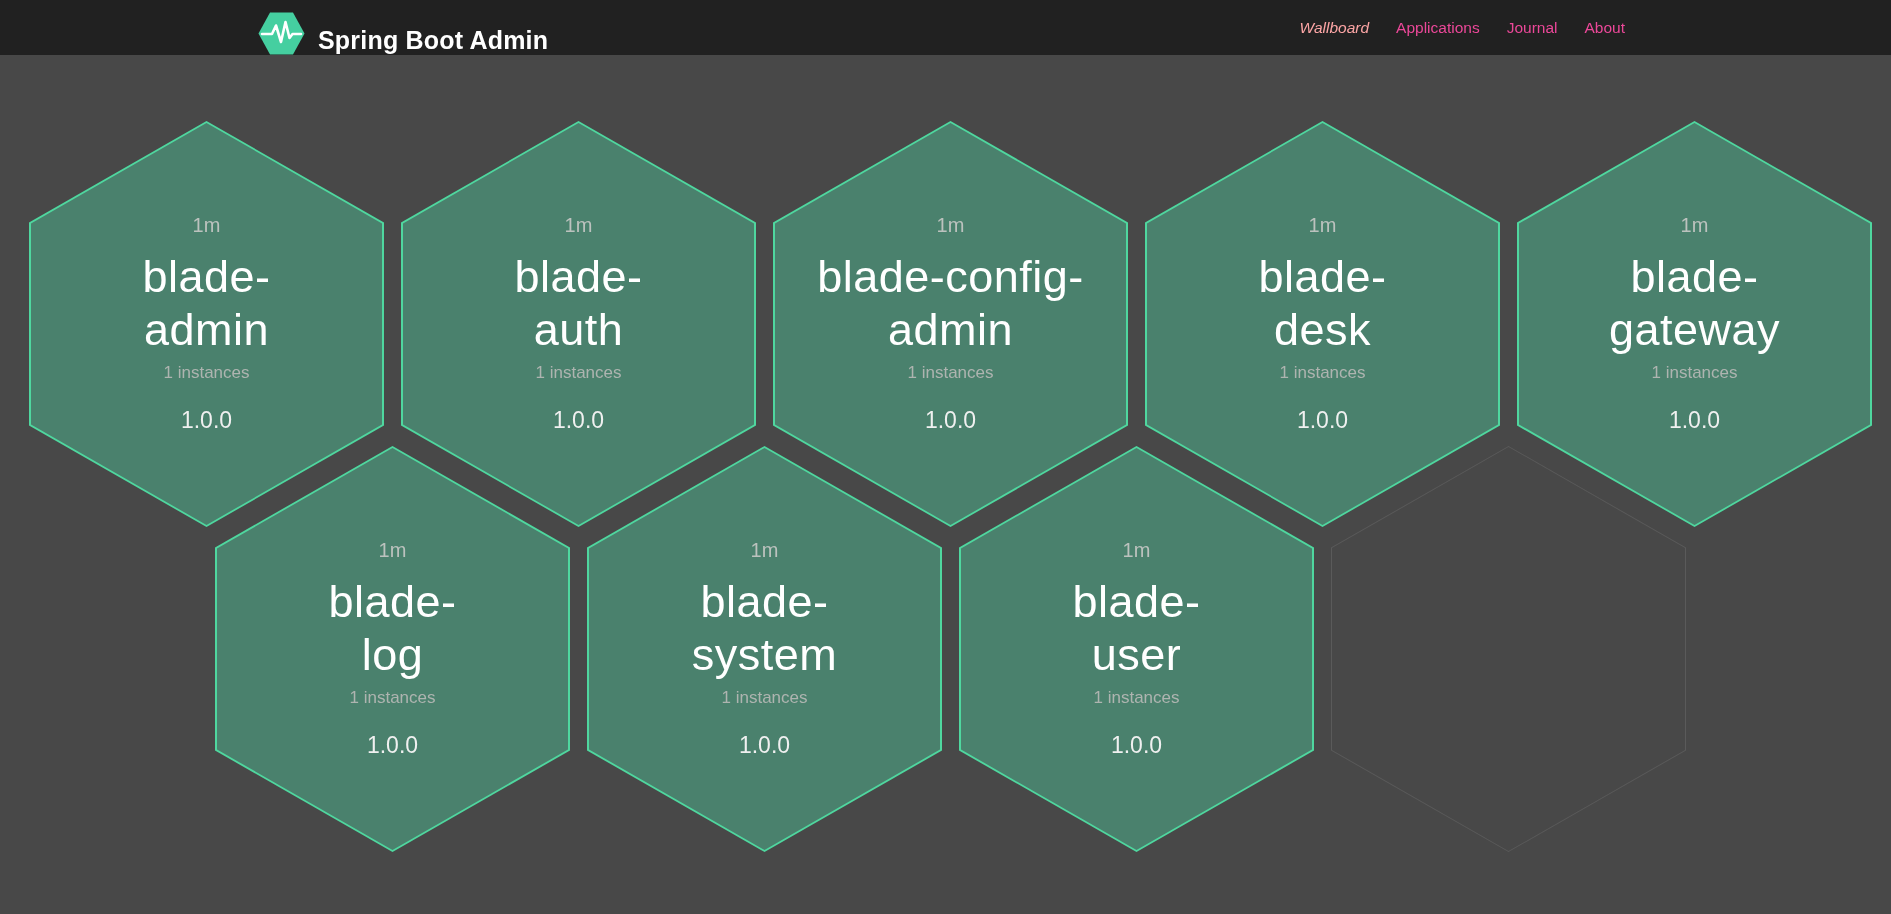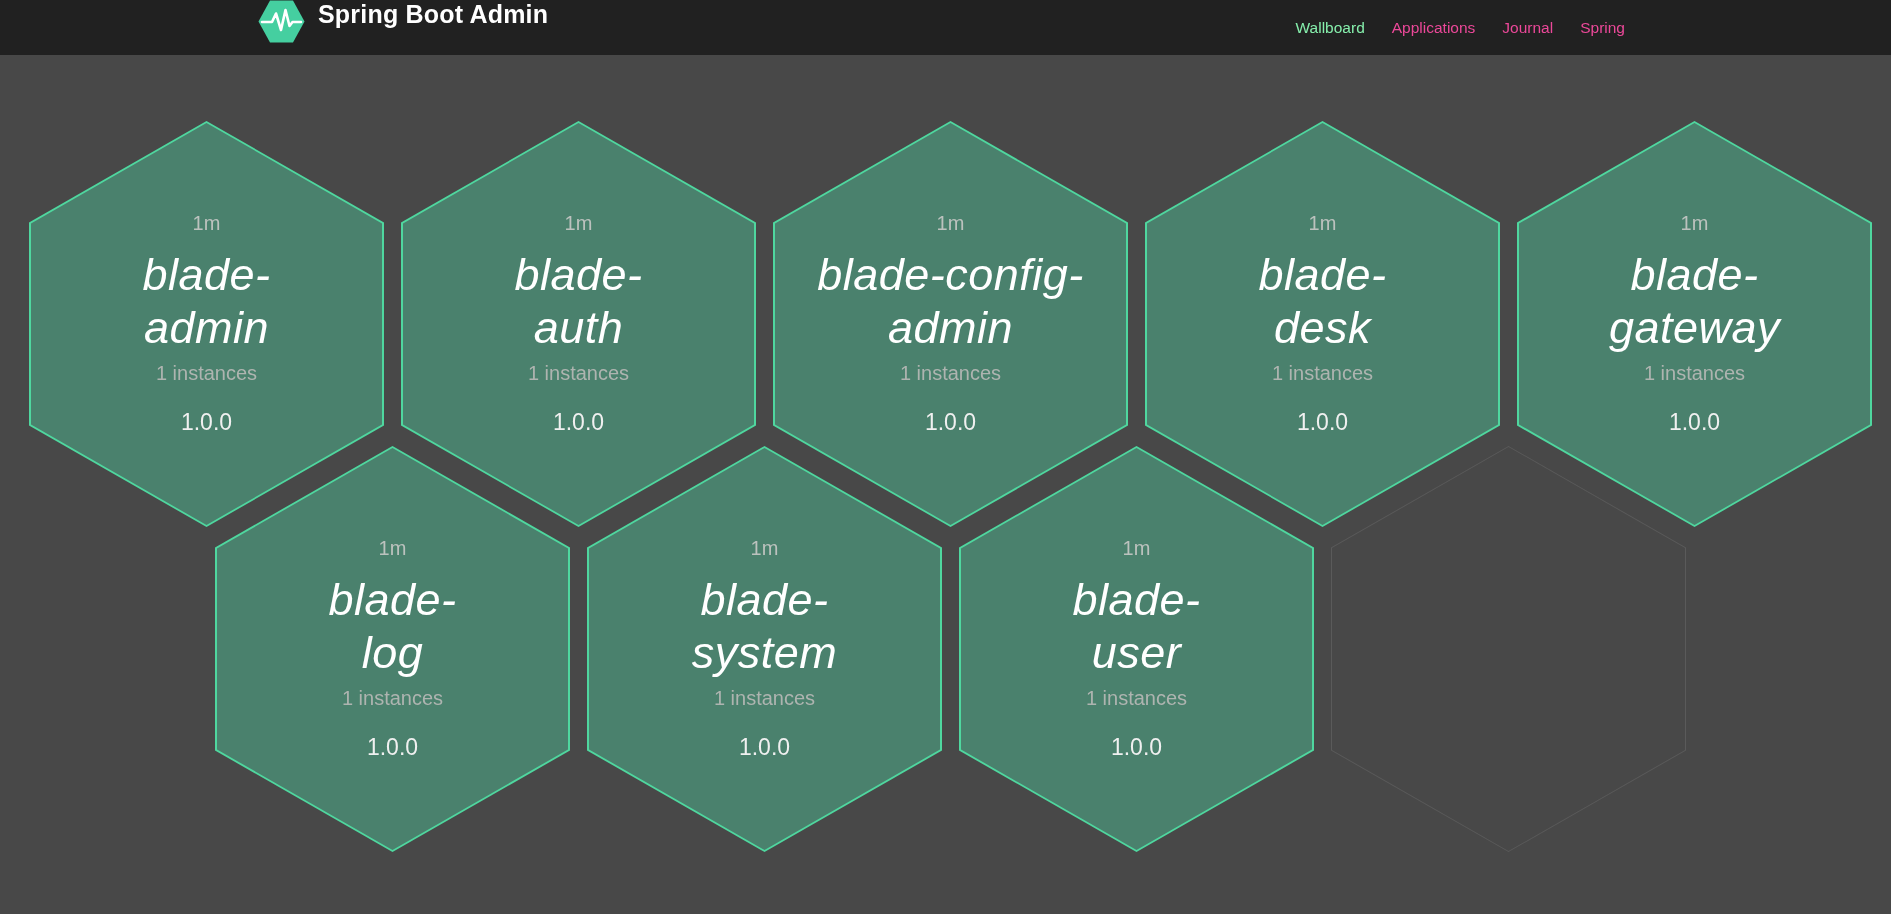--- a/index.html
+++ b/index.html
@@ -24,21 +24,21 @@
     width: 100%; height: 55px;
     background: var(--navbar-bg);
     display: flex;
     align-items: center;
   }
   .brand {
     position: absolute;
     left: 258px; top: 0;
     height: 55px;
     display: flex;
-    align-items: flex-start;
+    align-items: flex-end;
     gap: 13px;
     text-decoration: none;
     cursor: pointer;
   }
   .brand-logo { width: 47px; height: 43px; display: block; }
   .brand-title {
     color: #ffffff;
     font-size: 25px;
     font-weight: 600;
     letter-spacing: 0.2px;
@@ -53,21 +53,21 @@
     gap: 27px;
     list-style: none;
   }
   .nav-item {
     color: #ec4899;
     font-size: 15.5px;
     text-decoration: none;
     cursor: pointer;
     white-space: nowrap;
   }
-  .nav-item.active { color: #86efac; }
+  .nav-item.active { color: #fca5a5; font-style: italic; }
 
   
   .wallboard {
     position: relative;
     width: 100%; height: 859px; padding-left: 9px;
   }
   .hex {
     position: absolute;
     width: 355px; height: 406px;
     cursor: pointer;
@@ -102,25 +102,24 @@
     font-weight: 300;
     margin-bottom: 14px;
   }
   .hex-name {
     color: #ffffff;
     font-size: 45px;
     font-weight: 300;
     line-height: 1.17;
     white-space: pre-line;
     letter-spacing: 0.5px;
-    font-style: italic;
   }
   .hex-instances {
     color: #aeb4b0;
-    font-size: 20px;
+    font-size: 17px;
     font-weight: 300;
     margin-top: 7px;
   }
   .hex-version {
     color: #f0f0f0;
     font-size: 23px;
     font-weight: 300;
     margin-top: 24px;
   }
 </style>
@@ -132,21 +131,21 @@
     <svg class="brand-logo" viewBox="0 0 47 43" aria-hidden="true">
       <polygon points="12,0.5 35,0.5 46.5,21.5 35,42.5 12,42.5 0.5,21.5" fill="#45cfa0"></polygon>
       <polyline points="4,22 14,22 18,13.5 23,30 27.5,10 31.5,26 34.5,22 43,22" fill="none" stroke="#ffffff" stroke-width="2.6" stroke-linecap="round" stroke-linejoin="round"></polyline>
     </svg>
     <span class="brand-title">Spring Boot Admin</span>
   </a>
   <ul class="nav-menu">
     <li><a class="nav-item active">Wallboard</a></li>
     <li><a class="nav-item">Applications</a></li>
     <li><a class="nav-item">Journal</a></li>
-    <li><a class="nav-item">Spring</a></li>
+    <li><a class="nav-item">About</a></li>
   </ul>
 </header>
 
 <main class="wallboard">
     <div class="hex" style="left: 29px; top: 66px;">
     <div class="hex-border hex-shape"></div>
     <div class="hex-fill hex-shape"></div>
     <div class="hex-content">
       <div class="hex-time">1m</div>
       <div class="hex-name">blade-

